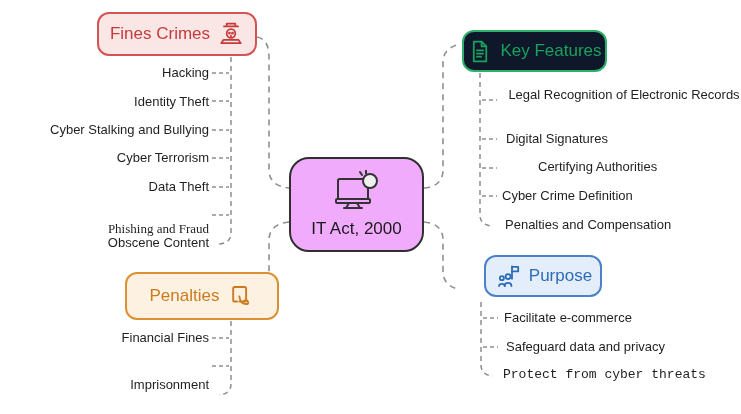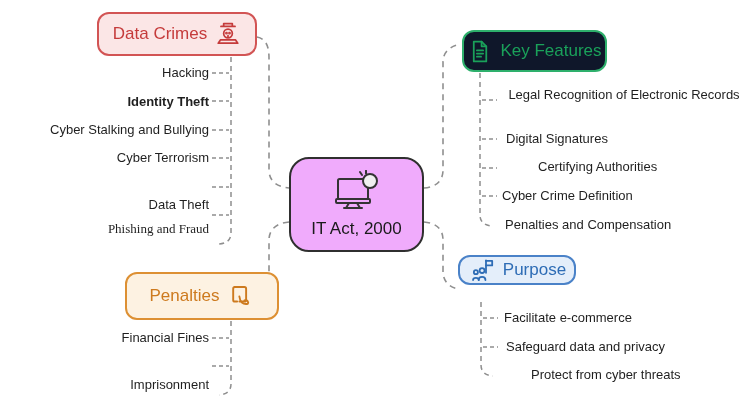--- a/index.html
+++ b/index.html
@@ -10,39 +10,39 @@
   svg.wires{position:absolute;left:0;top:0;width:741px;height:414px;pointer-events:none;}
   .node{
     position:absolute;display:flex;align-items:center;justify-content:center;gap:8px;
     border-radius:12px;border:2px solid;box-sizing:border-box;
     font-size:17px;font-weight:400;white-space:nowrap;
   }
   .node .bicon{display:flex;align-items:center;}
   .node-cyber   {left:97px;  top:12px;  width:160px;height:44px;background:#fbe6e6;border-color:#d25454;color:#c53b3b;}
   .node-features{left:462px; top:30px;  width:145px;height:42px;background:#0f172a;border-color:#2eb06c;color:#1aa15a;}
   .node-penal   {left:125px; top:272px; width:154px;height:48px;background:#fdf2e2;border-color:#dd9033;color:#cd7a1e;}
-  .node-purpose {left:458px; top:255px; width:118px;height:30px;background:#e4eefa;border-color:#4a82c8;color:#2d6cb5;}
+  .node-purpose {left:484px; top:255px; width:118px;height:42px;background:#e4eefa;border-color:#4a82c8;color:#2d6cb5;}
   .node-center{
     left:289px;top:157px;width:135px;height:95px;border-radius:20px;
     background:#f0abfc;border:2px solid #2f2f2f;color:#1a1a1a;
     display:flex;flex-direction:column;gap:5px;
   }
   .node-center .clabel{font-size:17px;}
   .item{position:absolute;font-size:13px;line-height:20px;white-space:nowrap;color:#1f1f1f;}
   .item.r{text-align:right;}
   .item.wrap{white-space:normal;text-align:center;width:240px;line-height:19px;}
   
-  .li0{right:532px;top:63px;}  .li1{right:532px;top:92px;font-weight:bold;}  .li2{right:532px;top:120px;}
-  .li3{right:532px;top:148px;} .li4{right:532px;top:177px;margin-top:18px;} .li5{right:532px;top:219px;font-family:Liberation Serif, serif;}
+  .li0{right:532px;top:63px;}  .li1{right:532px;top:92px;}  .li2{right:532px;top:120px;}
+  .li3{right:532px;top:148px;} .li4{right:532px;top:177px;} .li5{right:532px;top:219px;font-family:Liberation Serif, serif;}
   .li6{right:532px;top:233px;}
   .pi0{right:532px;top:328px;} .pi1{right:532px;top:375px;} .pi2{right:532px;top:384px;}
   
   .kf0{left:504px;top:85px;}   .kf1{left:506px;top:129px;}  .kf2{left:502px;top:157px;margin-left:36px;}
   .kf3{left:502px;top:186px;}  .kf4{left:505px;top:215px;}
-  .pu0{left:504px;top:308px;}  .pu1{left:506px;top:337px;}  .pu2{left:531px;top:365px;}
+  .pu0{left:504px;top:308px;}  .pu1{left:506px;top:337px;}  .pu2{left:503px;top:365px;font-family:Liberation Mono, monospace;}
 </style>
 </head>
 <body>
 
 <div id="canvas">
 
   <svg class="wires" viewBox="0 0 741 414" fill="none" stroke="#8f8f8f">
 
     <path stroke-width="1.6" stroke-dasharray="6 5" d="M257,37 C267,39 269,48 269,58 L269,170 C269,181 277,187 289,188"></path>
     <path stroke-width="1.6" stroke-dasharray="6 5" d="M424,188 C436,187 443,181 443,170 L443,62 C443,52 450,46 461,44"></path>
@@ -65,21 +65,21 @@
         <rect x="4" y="29" width="34" height="4" rx="1"></rect>
         <path d="M17,33 L14,38 M25,33 L28,38 M12,38 H30"></path>
         <circle cx="38" cy="11" r="7" fill="#f0f0f0"></circle>
         <path d="M28,2 L30,5 M34,0.8 L34,3.4"></path>
       </svg>
     </span>
     <span class="clabel">IT Act, 2000</span>
   </div>
 
   <div class="node node-cyber">
-    <span>Data Crimes</span>
+    <span>Fines Crimes</span>
     <span class="bicon">
       <svg width="26" height="26" viewBox="0 0 24 24" fill="none" stroke="#c53b3b" stroke-width="1.6" stroke-linecap="round" stroke-linejoin="round">
         <path d="M8,5 L8,2.5 H16 L16,5 M5.5,5 H18.5"></path>
         <circle cx="12" cy="11.5" r="4"></circle>
         <circle cx="10.6" cy="11.2" r="0.5" fill="#c53b3b"></circle>
         <circle cx="13.4" cy="11.2" r="0.5" fill="#c53b3b"></circle>
         <path d="M12,13.5 V15"></path>
         <path d="M5,17.5 H19 L21,20.5 H3 Z"></path>
       </svg>
     </span>
@@ -120,20 +120,21 @@
     </span>
     <span>Purpose</span>
   </div>
 
   <div class="item r li0">Hacking</div>
   <div class="item r li1">Identity Theft</div>
   <div class="item r li2">Cyber Stalking and Bullying</div>
   <div class="item r li3">Cyber Terrorism</div>
   <div class="item r li4">Data Theft</div>
   <div class="item r li5">Phishing and Fraud</div>
+  <div class="item r li6">Obscene Content</div>
 
   <div class="item wrap kf0">Legal Recognition of Electronic Records</div>
   <div class="item kf1">Digital Signatures</div>
   <div class="item kf2">Certifying Authorities</div>
   <div class="item kf3">Cyber Crime Definition</div>
   <div class="item kf4">Penalties and Compensation</div>
 
   <div class="item r pi0">Financial Fines</div>
   <div class="item r pi1">Imprisonment</div>
 

